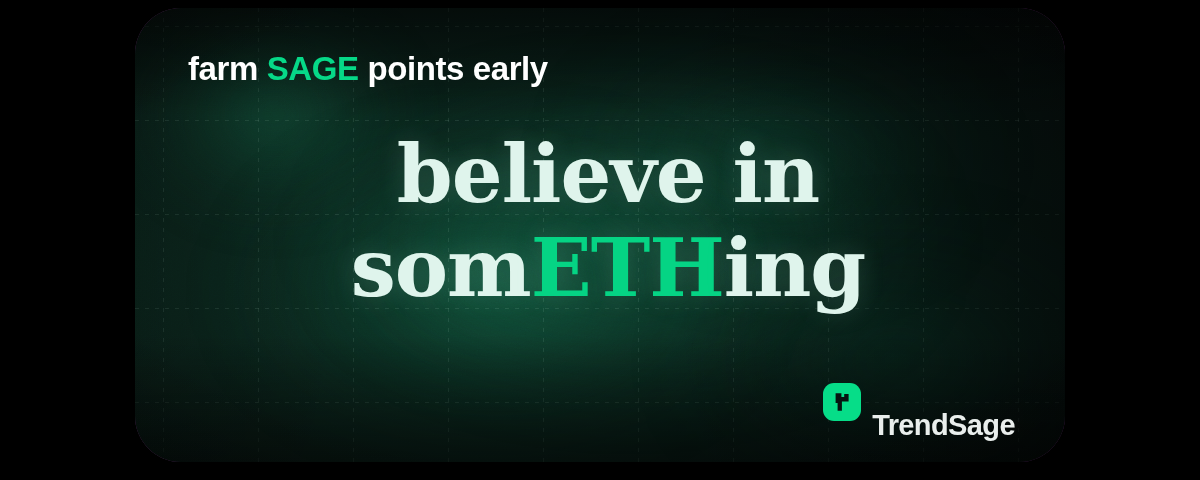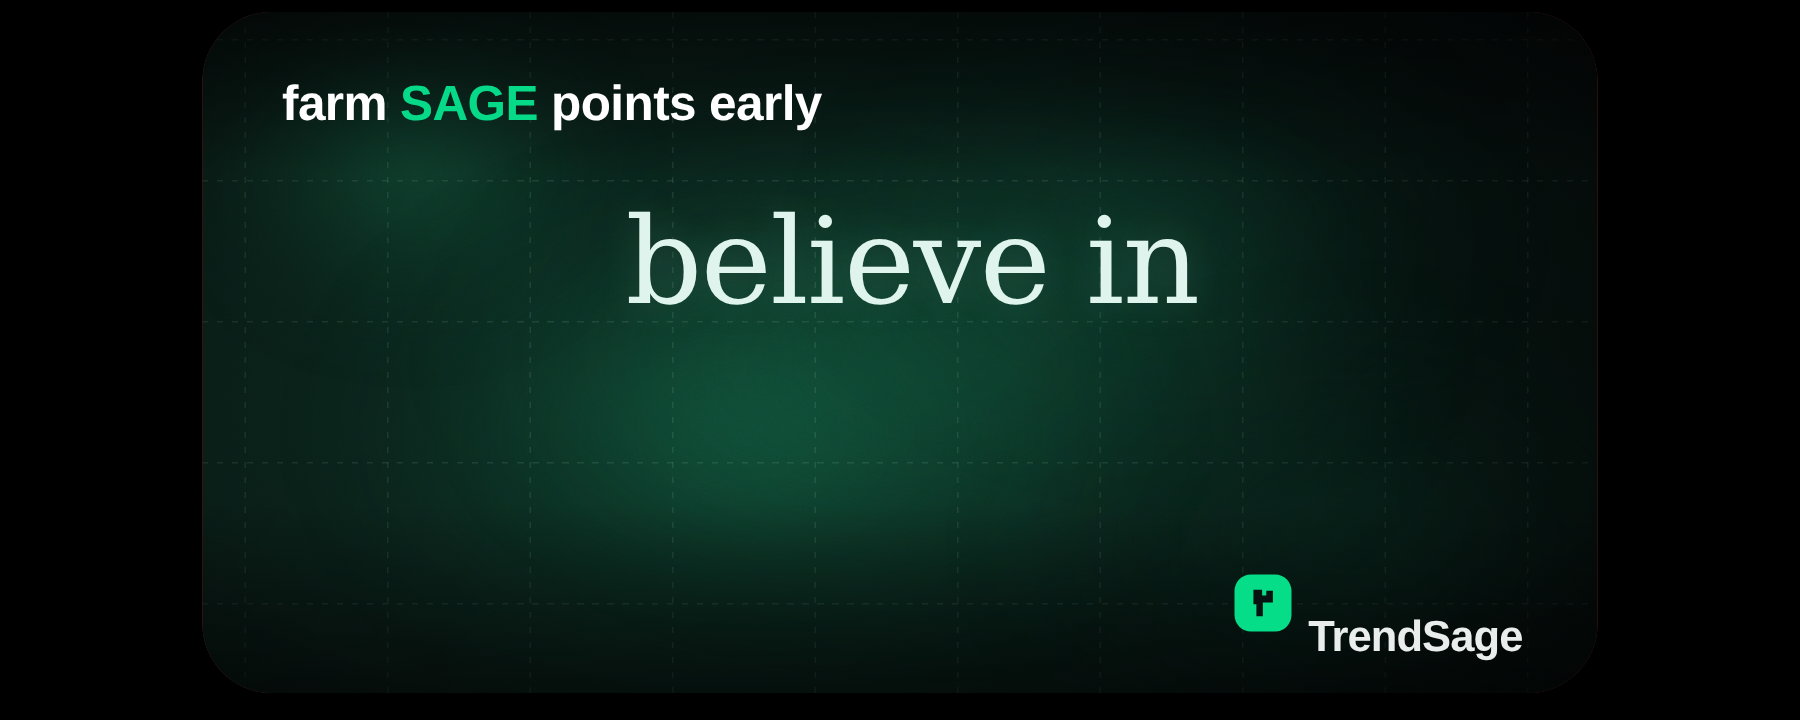--- a/index.html
+++ b/index.html
@@ -23,21 +23,21 @@
 
   
   #card {
     position: absolute;
     left: 135px;
     top: 8px;
     width: 930px;
     height: 454px;
     border-radius: 46px;
     overflow: hidden;
-    background: #7f1d1d;
+    background: #701a75;
     isolation: isolate;
   }
 
   
   .layer {
     position: absolute;
     inset: 0;
     pointer-events: none;
   }
 
@@ -130,21 +130,21 @@
   }
   #eyebrow .accent { color: #06d988; }
 
   #headline {
     position: absolute;
     left: 16px;
     right: 0;
     top: 120px;
     text-align: center;
     font-family: "DejaVu Serif", "Liberation Serif", serif;
-    font-weight: normal;
+    font-weight: bold;
     font-size: 80px;
     line-height: 1.17;
     color: #dff4ec;
     letter-spacing: -1px;
     text-shadow: 0 0 26px rgba(180,255,225,0.16);
   }
   #headline .line { display: block; white-space: nowrap; }
   #headline .eth { color: #05d484; }
 
   
@@ -221,20 +221,21 @@
         <rect width="100%" height="100%" filter="url(#grainf)" opacity="0.55"></rect>
       </svg>
     </div>
 
     <div id="content">
 
       <div id="eyebrow"><span>farm </span><span class="accent">SAGE</span><span> points early</span></div>
 
       <div id="headline">
         <span class="line">believe in</span>
+        <span class="line"><span>som</span><span class="eth">ETH</span><span>ing</span></span>
       </div>
 
       <div id="logo">
         <div id="logo-mark">
           <svg width="22" height="22" viewBox="0 0 22 22" aria-hidden="true">
             <path d="M4.6 2.2 H10.4 V6.0 H13.2 V2.9 L17.6 2.9 V10.6 H10.9 V13.0
                      L10.9 19.8 H6.6 V11.9 H4.6 Z" fill="#061310"></path>
           </svg>
         </div>
         <div id="logo-word">TrendSage</div>

